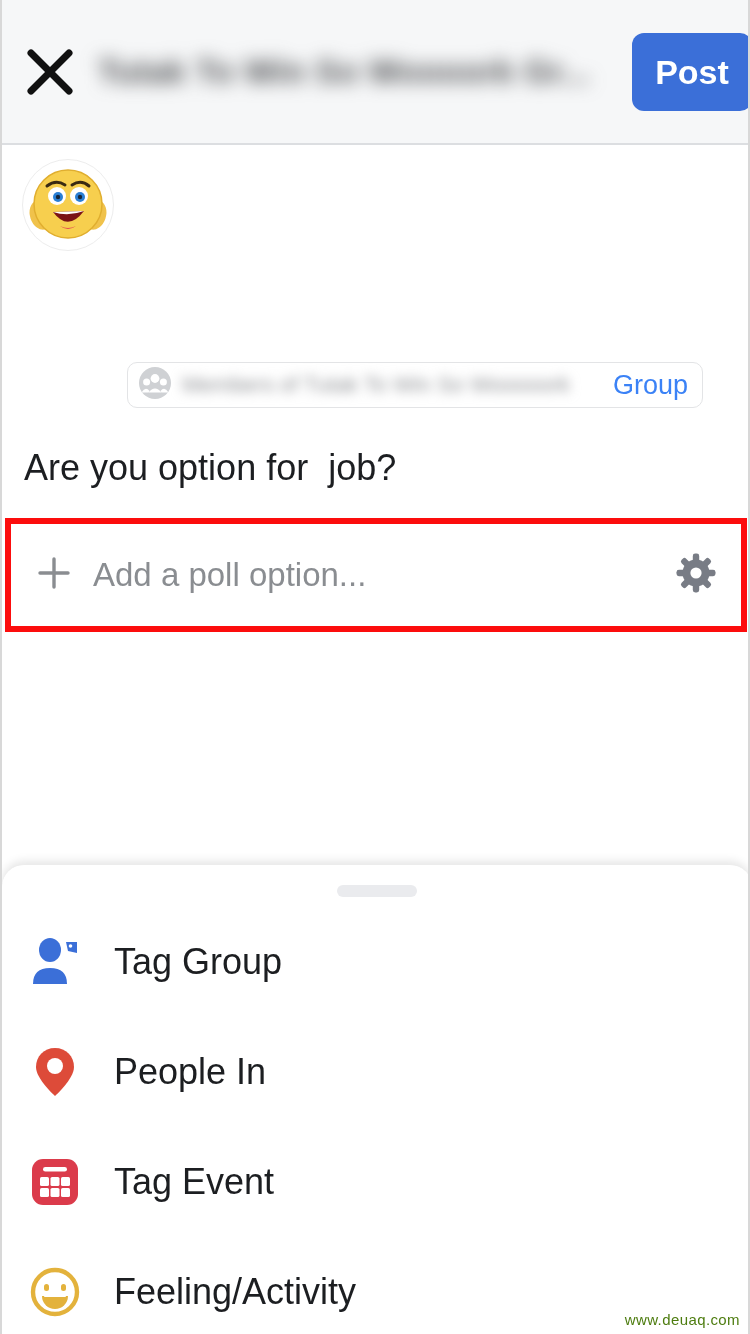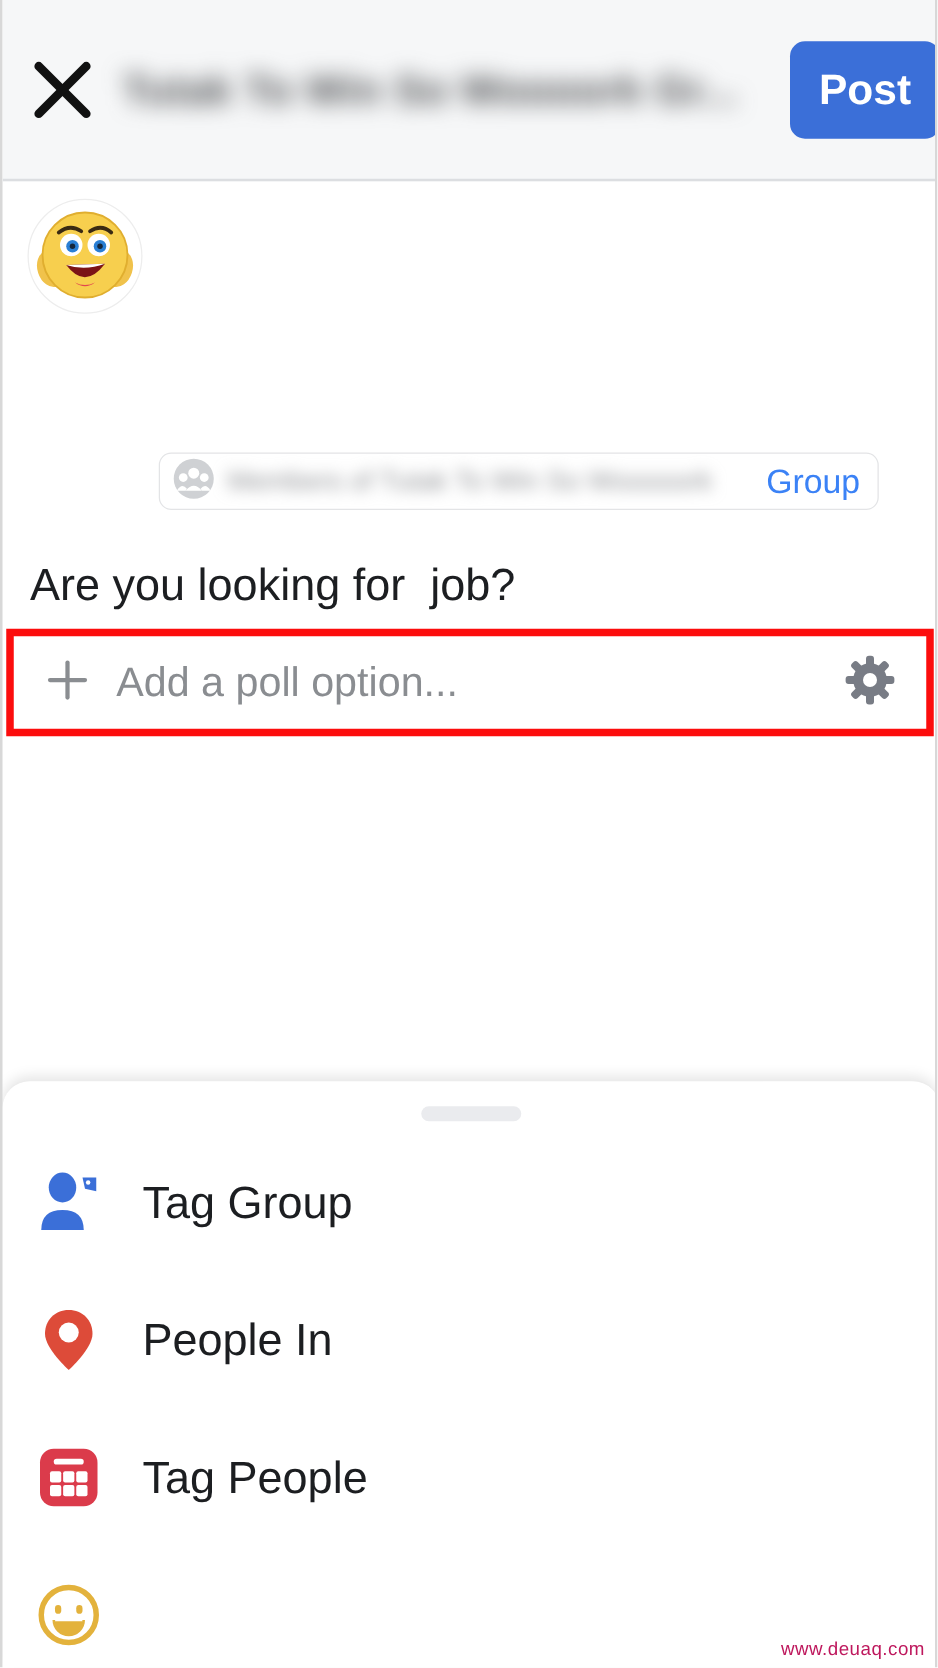--- a/index.html
+++ b/index.html
@@ -105,22 +105,22 @@
 
   #post-text {
     position: absolute; left: 22px; top: 300px;
     font-size: 36px;
     color: #1c1e21;
     white-space: pre;
   }
 
   
   #poll-highlight {
-    position: absolute; left: 3px; top: 356px;
-    width: 742px; height: 86px;
+    position: absolute; left: 3px; top: 371px;
+    width: 742px; height: 114px;
     border: 6px solid #fc0d0d;
     background: #ffffff;
   }
   #poll-row {
     position: absolute; left: 0; top: 0;
     width: 100%; height: 100%;
     display: flex; align-items: center;
     padding: 0 24px 0 26px;
   }
   #plus-icon { flex: 0 0 auto; display: block; }
@@ -167,21 +167,21 @@
   .sheet-item .label {
     margin-left: 30px;
     font-size: 36px;
     color: #1c1e21;
   }
 
   
   #watermark {
     position: absolute; right: 8px; bottom: 6px;
     font-size: 15px;
-    color: #be185d;
+    color: #4d7c0f;
     font-family: "Liberation Sans", sans-serif;
     letter-spacing: .4px;
   }
 </style>
 </head>
 <body>
 
 <div id="screen">
 
   <div id="header">
@@ -230,21 +230,21 @@
           <circle cx="25.4" cy="16" r="3.5" fill="#ffffff"></circle>
           <path d="M10.5 26.5 q6.5 -8 13 0 z" fill="#ffffff"></path>
           <path d="M3.5 26.5 q4 -6.5 8 -1.5 l-1 1.5 z" fill="#ffffff"></path>
           <path d="M30.5 26.5 q-4 -6.5 -8 -1.5 l1 1.5 z" fill="#ffffff"></path>
         </svg>
       </span>
       <span id="group-name">Members of Tutak To Win So Wooooork</span>
       <span id="group-label">Group</span>
     </div>
 
-    <div id="post-text">Are you looking for  job?</div>
+    <div id="post-text">Are you option for  job?</div>
 
     <div id="poll-highlight">
       <div id="poll-row">
         <span id="plus-icon">
           <svg width="34" height="34" viewBox="0 0 34 34">
             <line x1="17" y1="3" x2="17" y2="31" stroke="#8a8d91" stroke-width="3.4" stroke-linecap="round"></line>
             <line x1="3" y1="17" x2="31" y2="17" stroke="#8a8d91" stroke-width="3.4" stroke-linecap="round"></line>
           </svg>
         </span>
         <span id="poll-placeholder">Add a poll option...</span>
@@ -298,33 +298,34 @@
             <rect x="5" y="5" width="46" height="46" rx="11" fill="#db3b4b"></rect>
             <rect x="16" y="13" width="24" height="4.6" rx="2.3" fill="#ffffff"></rect>
             <rect x="13" y="23" width="9" height="9" rx="1.6" fill="#ffffff"></rect>
             <rect x="23.5" y="23" width="9" height="9" rx="1.6" fill="#ffffff"></rect>
             <rect x="34" y="23" width="9" height="9" rx="1.6" fill="#ffffff"></rect>
             <rect x="13" y="34" width="9" height="9" rx="1.6" fill="#ffffff"></rect>
             <rect x="23.5" y="34" width="9" height="9" rx="1.6" fill="#ffffff"></rect>
             <rect x="34" y="34" width="9" height="9" rx="1.6" fill="#ffffff"></rect>
           </svg>
         </span>
-        <span class="label">Tag People</span>
+        <span class="label">Tag Event</span>
       </div>
 
       <div class="sheet-item">
         <span class="icon">
           <svg width="56" height="56" viewBox="0 0 56 56">
             <circle cx="28" cy="28" r="22" fill="none" stroke="#e3b23c" stroke-width="4.4"></circle>
             <rect x="17" y="20" width="5" height="7" rx="2.5" fill="#e3b23c"></rect>
             <rect x="34" y="20" width="5" height="7" rx="2.5" fill="#e3b23c"></rect>
             <path d="M15 32 L41 32 A13 13 0 0 1 15 32 Z" fill="#e3b23c"></path>
             <path d="M17 33 L39 33 A11 5 0 0 0 17 33 Z" fill="#ffffff"></path>
           </svg>
         </span>
+        <span class="label">Feeling/Activity</span>
       </div>
 
     </div>
   </div>
 
   <div id="watermark">www.deuaq.com</div>
 
 </div>
 
 </body></html>

